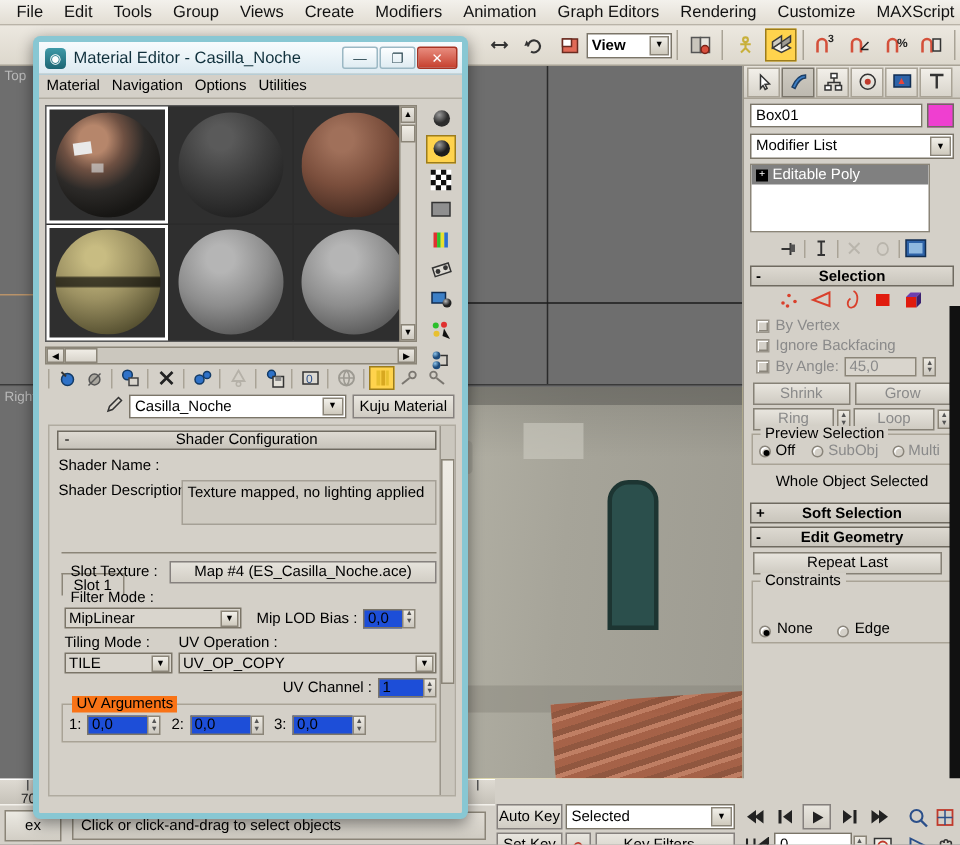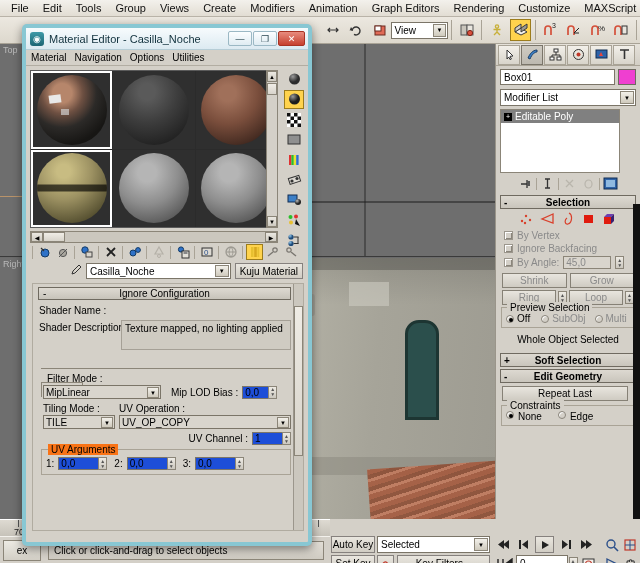--- a/index.html
+++ b/index.html
@@ -23,21 +23,21 @@
   }
   .menubar .mi {
     padding:1px 7px; font-size:11px; color:#111; cursor:default; white-space:nowrap;
   }
 
   
   .maintb {
     position:absolute; left:0; top:17px; width:640px; height:27px;
     background:linear-gradient(#ece8e0,#ddd8cd);
     border-bottom:1px solid #a9a396;
-    display:flex; align-items:center; padding-left:12px;
+    display:flex; align-items:center; padding-left:12px;font-weight:bold;
   }
   .tbtn {
     width:22px; height:22px; margin:0 1px; border:1px solid transparent;
     display:flex; align-items:center; justify-content:center;
     background:transparent; position:relative;
   }
   .tbtn.on { background:#ffd34d; border:1px solid #9c7c1c; }
   .tbsep { width:1px; height:20px; background:#a9a396; margin:0 3px; }
   .viewsel {
     width:58px; height:17px; background:#fff; border:1px solid #7b7568;
@@ -125,21 +125,21 @@
                font-size:10px; padding:1px 3px; display:flex; align-items:center; }
   .colorchip { width:18px; height:16px; background:#ef3fd0; border:1px solid #6e6a60; }
   .modlist {
     margin:1px 4px 0 4px; height:17px; background:#fff; border:1px solid #7b7568;
     font-size:10px; padding:1px 3px; display:flex; align-items:center; position:relative;
   }
   .modlist .arr { position:absolute; right:1px; top:1px; width:14px; height:13px;
     background:linear-gradient(#f2f0ea,#cfcabd); border:1px solid #8b8578;
     display:flex; align-items:center; justify-content:center; font-size:6px; }
   .stack {
-    margin:3px 20px 0 4px; height:64px; background:#fff; border:1px solid #8b8578;
+    margin:3px 20px 0 4px; height:46px; background:#fff; border:1px solid #8b8578;
     position:relative; overflow:hidden;
   }
   .stackItem {
     height:13px; background:#808080; color:#fff; font-size:10px;
     display:flex; align-items:center; gap:3px; padding-left:3px;
   }
   .plusbox { width:8px; height:8px; background:#000; color:#fff; font-size:7px;
              display:flex; align-items:center; justify-content:center; line-height:1; }
   .stackbtns { display:flex; align-items:center; justify-content:center; gap:2px;
                padding:3px 0 2px 0; }
@@ -634,21 +634,21 @@
     </div>
     <div class="rollhdr">
       <span class="pm">-</span>
       <span>Edit Geometry</span>
     </div>
     <div class="row" style="padding:3px 12px 0 6px">
       <span class="gbtn en" style="flex:1">Repeat Last</span>
     </div>
     <div class="grpbox" style="margin-top:4px">
       <span class="grpttl">Constraints</span>
-      <div style="display:flex;align-items:flex-start;gap:4px;font-size:10px;">
+      <div style="display:flex;align-items:flex-end;gap:4px;font-size:10px;margin-top:21px;">
         <span class="radio on"></span>
         <span>None</span>
         <span class="radio" style="margin-left:12px"></span>
         <span>Edge</span>
       </div>
     </div>
     <div style="position:absolute;right:0;top:160px;width:7px;bottom:0;background:#111"></div>
   </div>
 
   <div class="ruler">
@@ -1042,37 +1042,41 @@
         <span>Casilla_Noche</span>
         <span class="arr">▼</span>
       </div>
       <div class="matbtn">Kuju Material</div>
     </div>
 
     <div class="params">
 
       <div class="prhdr">
         <span class="pm">-</span>
-        <span>Ignore Configuration</span>
+        <span>Shader Configuration</span>
       </div>
 
       <div class="row" style="padding-top:5px">
         <span class="lab" style="width:78px">Shader Name :</span>
       </div>
 
       <div class="row" style="align-items:flex-start;padding-top:4px">
         <span class="lab" style="width:78px;padding-top:2px">Shader Description :</span>
         <div class="descbox" style="flex:1">Texture mapped, no lighting applied</div>
       </div>
 
 
       <div class="tabstrip">
         <div class="tabit">Slot 1</div>
       </div>
 
+      <div class="row" style="padding:5px 12px 0 14px">
+        <span class="lab" style="width:62px">Slot Texture :</span>
+        <div class="wide" style="flex:1">Map #4 (ES_Casilla_Noche.ace)</div>
+      </div>
 
       <div class="row" style="padding:4px 12px 0 14px">
         <span class="lab">Filter Mode :</span>
       </div>
       <div class="row" style="padding:1px 12px 0 10px">
         <div class="combo" style="width:118px">
           <span>MipLinear</span>
           <span class="arr">▼</span>
         </div>
         <span class="lab" style="margin-left:6px">Mip LOD Bias :</span>

